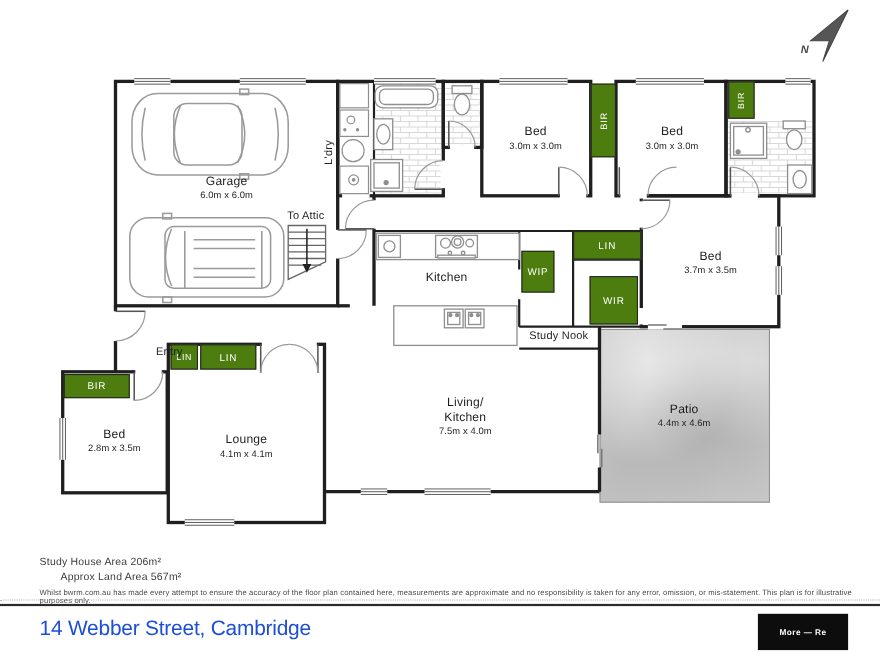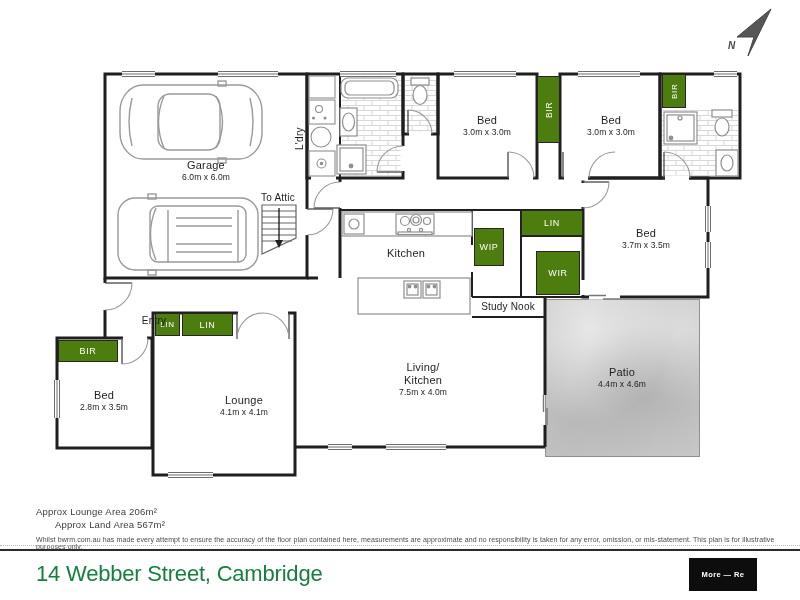--- a/index.html
+++ b/index.html
@@ -31,22 +31,22 @@
     font-size:10px;font-weight:500;letter-spacing:.3px;display:flex;align-items:center;}
   
   .compass{left:720px;top:2px;width:75px;height:62px;z-index:2;}
   .compass .n{position:absolute;left:8px;top:38px;font-size:10px;font-style:italic;
     font-weight:700;color:#4a4a4a;}
   
   .area-line{left:36px;font-size:9.5px;font-weight:500;color:#3c3c3c;letter-spacing:.2px;z-index:5;}
   .disclaimer{left:36px;top:536px;width:740px;font-size:7px;color:#4a4a4a;letter-spacing:.1px;z-index:5;}
   .divider{left:0;top:549px;width:800px;height:2px;background:#2b2b2b;z-index:5;}
   .divider-dots{left:0;top:545px;width:800px;height:0;border-top:1px dotted #b5b5b5;z-index:5;}
-  .address{left:36px;top:561px;font-size:22px;font-weight:500;color:#15803d;letter-spacing:-.2px;z-index:5;}
-  .brand{left:689px;top:558px;width:68px;height:33px;background:#0d0d0d;color:#fff;
+  .address{left:36px;top:561px;font-size:19px;font-weight:500;color:#1d4ed8;letter-spacing:-.2px;z-index:5;}
+  .brand{left:689px;top:558px;width:82px;height:33px;background:#0d0d0d;color:#fff;
     display:flex;align-items:center;justify-content:center;font-size:7.5px;font-weight:700;
     letter-spacing:.4px;z-index:5;}
 </style>
 </head>
 <body>
 
 <div class="abs patio"></div>
 
 <svg class="plan-svg" width="800" height="600" viewBox="0 0 800 600">
   <defs>
@@ -297,35 +297,35 @@
   <span class="rname">Kitchen</span>
 </div>
 <div class="abs rlabel small" style="left:508px;top:306px;">
   <span class="rname">Study Nook</span>
 </div>
 <div class="abs rlabel" style="left:423px;top:379px;">
   <span class="rname">Living/</span>
   <span class="rname">Kitchen</span>
   <span class="rdims">7.5m x 4.0m</span>
 </div>
-<div class="abs rlabel" style="left:224px;top:406px;margin-left:20px;">
+<div class="abs rlabel" style="left:224px;top:406px;">
   <span class="rname">Lounge</span>
   <span class="rdims">4.1m x 4.1m</span>
 </div>
 <div class="abs rlabel" style="left:104px;top:401px;">
   <span class="rname">Bed</span>
   <span class="rdims">2.8m x 3.5m</span>
 </div>
 <div class="abs rlabel" style="left:622px;top:378px;">
   <span class="rname">Patio</span>
   <span class="rdims">4.4m x 4.6m</span>
 </div>
 <div class="abs rlabel small" style="left:130px;top:320px;padding-left:48px;">
   <span class="rname">Entry</span>
 </div>
 
-<div class="abs area-line" style="top:506px;">Approx Lounge Area 206m²</div>
+<div class="abs area-line" style="top:506px;">Study House Area 206m²</div>
 <div class="abs area-line" style="top:519px;margin-left:19px;">Approx Land Area 567m²</div>
 <div class="abs disclaimer">Whilst bwrm.com.au has made every attempt to ensure the accuracy of the floor plan contained here, measurements are approximate and no responsibility is taken for any error, omission, or mis-statement. This plan is for illustrative purposes only.</div>
 <div class="abs divider-dots"></div>
 <div class="abs divider"></div>
 <div class="abs address">14 Webber Street, Cambridge</div>
 <div class="abs brand">More — Re</div>
 
 </body></html>

